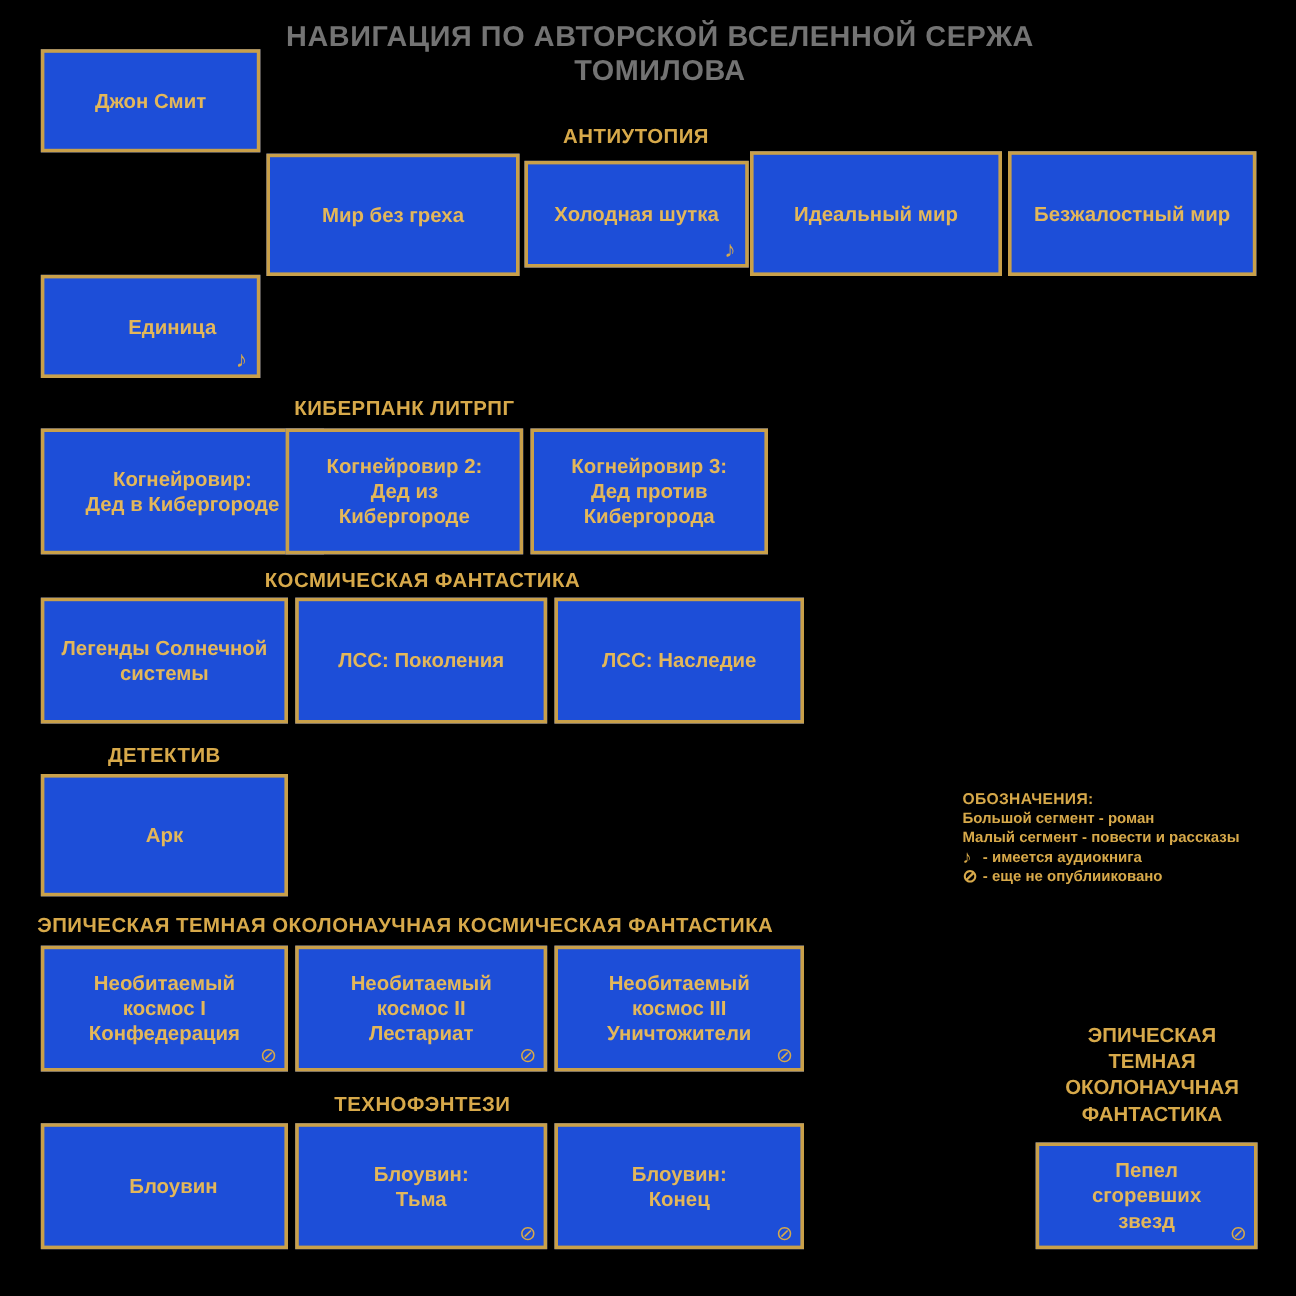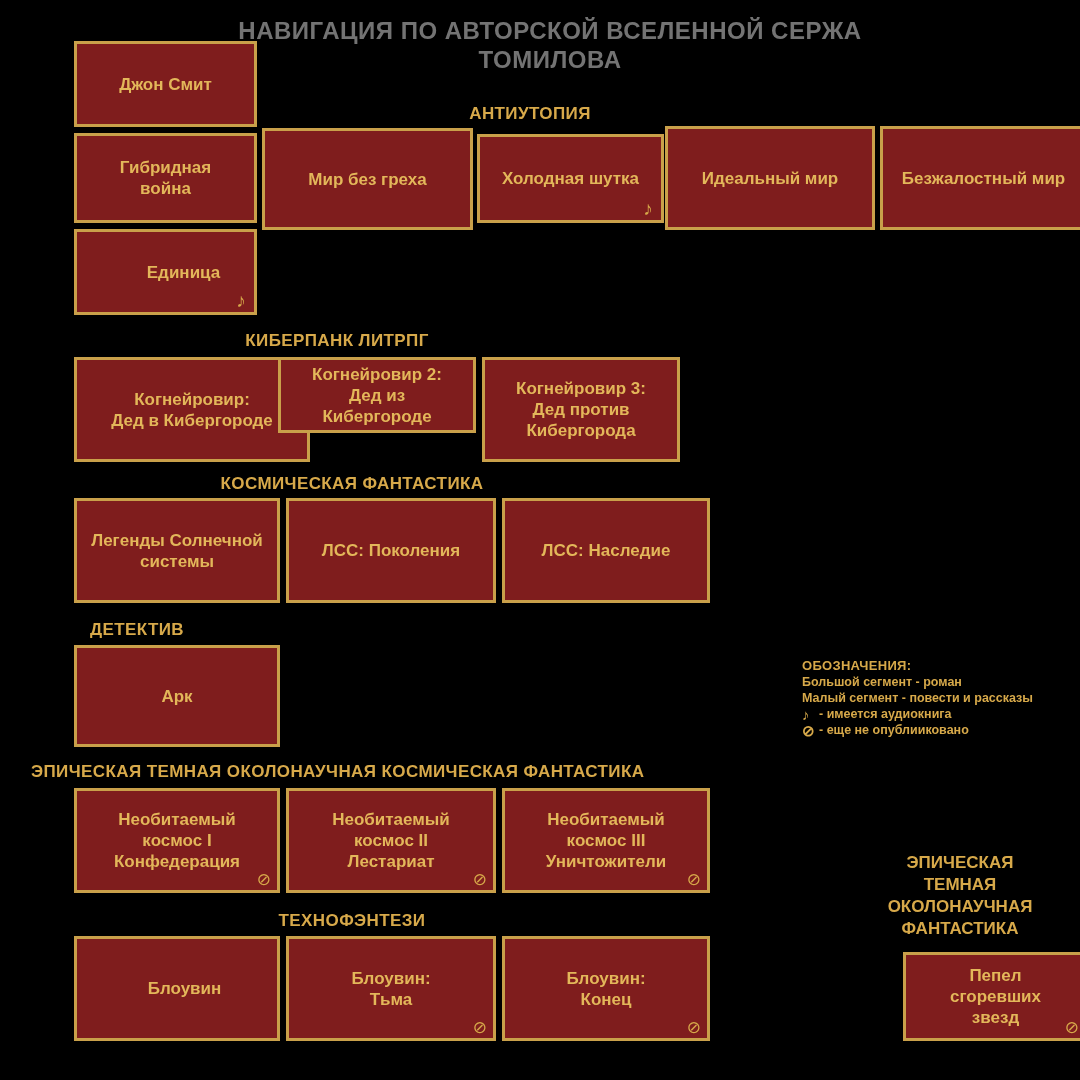--- a/index.html
+++ b/index.html
@@ -40,27 +40,26 @@
     font-weight: bold;
     color: #D7A94A;
     letter-spacing: 0.4px;
     white-space: nowrap;
     text-transform: uppercase;
     text-align: center;
   }
   .box {
     position: absolute;
     border: 3px solid #C9A04A;
-    background: #7f1d1d;
+    background: #1d4ed8;
     box-sizing: border-box;
     display: flex;
     align-items: center;
     justify-content: flex-end;
     overflow: hidden;
-    margin-left: 40px;
   }
   .box .box-label {
     display: block;
     width: 100%;
     text-align: center;
     font-size: 17px;
     font-weight: bold;
     line-height: 21px;
     color: #E3B75A;
     padding: 0 4px;
@@ -126,24 +125,20 @@
 
 <div id="canvas">
 
   <div class="title">НАВИГАЦИЯ ПО АВТОРСКОЙ ВСЕЛЕННОЙ
 СЕРЖА ТОМИЛОВА</div>
 
   <div class="box" style="left:34px; top:41px; width:183px; height:86px;">
     <span class="box-label">Джон Смит</span>
   </div>
 
-  <div class="box" style="left:34px; top:133px; width:183px; height:90px;">
-    <span class="box-label">Гибридная
-война</span>
-  </div>
 
   <div class="box" style="left:34px; top:229px; width:183px; height:86px;padding-left:36px;">
     <span class="box-label">Единица</span>
     <span class="badge audio">♪</span>
   </div>
 
   <div class="section-label" style="left:380px; top:104px; width:300px;">АНТИУТОПИЯ</div>
 
   <div class="box" style="left:222px; top:128px; width:211px; height:102px;">
     <span class="box-label">Мир без греха</span>
@@ -162,21 +157,21 @@
     <span class="box-label small">Безжалостный мир</span>
   </div>
 
   <div class="section-label" style="left:187px; top:331px; width:300px;">КИБЕРПАНК ЛИТРПГ</div>
 
   <div class="box" style="left:34px; top:357px; width:236px; height:105px;">
     <span class="box-label">Когнейровир:
 Дед в Кибергороде</span>
   </div>
 
-  <div class="box" style="left:238px; top:357px; width:198px; height:76px;">
+  <div class="box" style="left:238px; top:357px; width:198px; height:105px;">
     <span class="box-label">Когнейровир 2:
 Дед из
 Кибергороде</span>
   </div>
 
   <div class="box" style="left:442px; top:357px; width:198px; height:105px;">
     <span class="box-label">Когнейровир 3:
 Дед против
 Кибергорода</span>
   </div>

